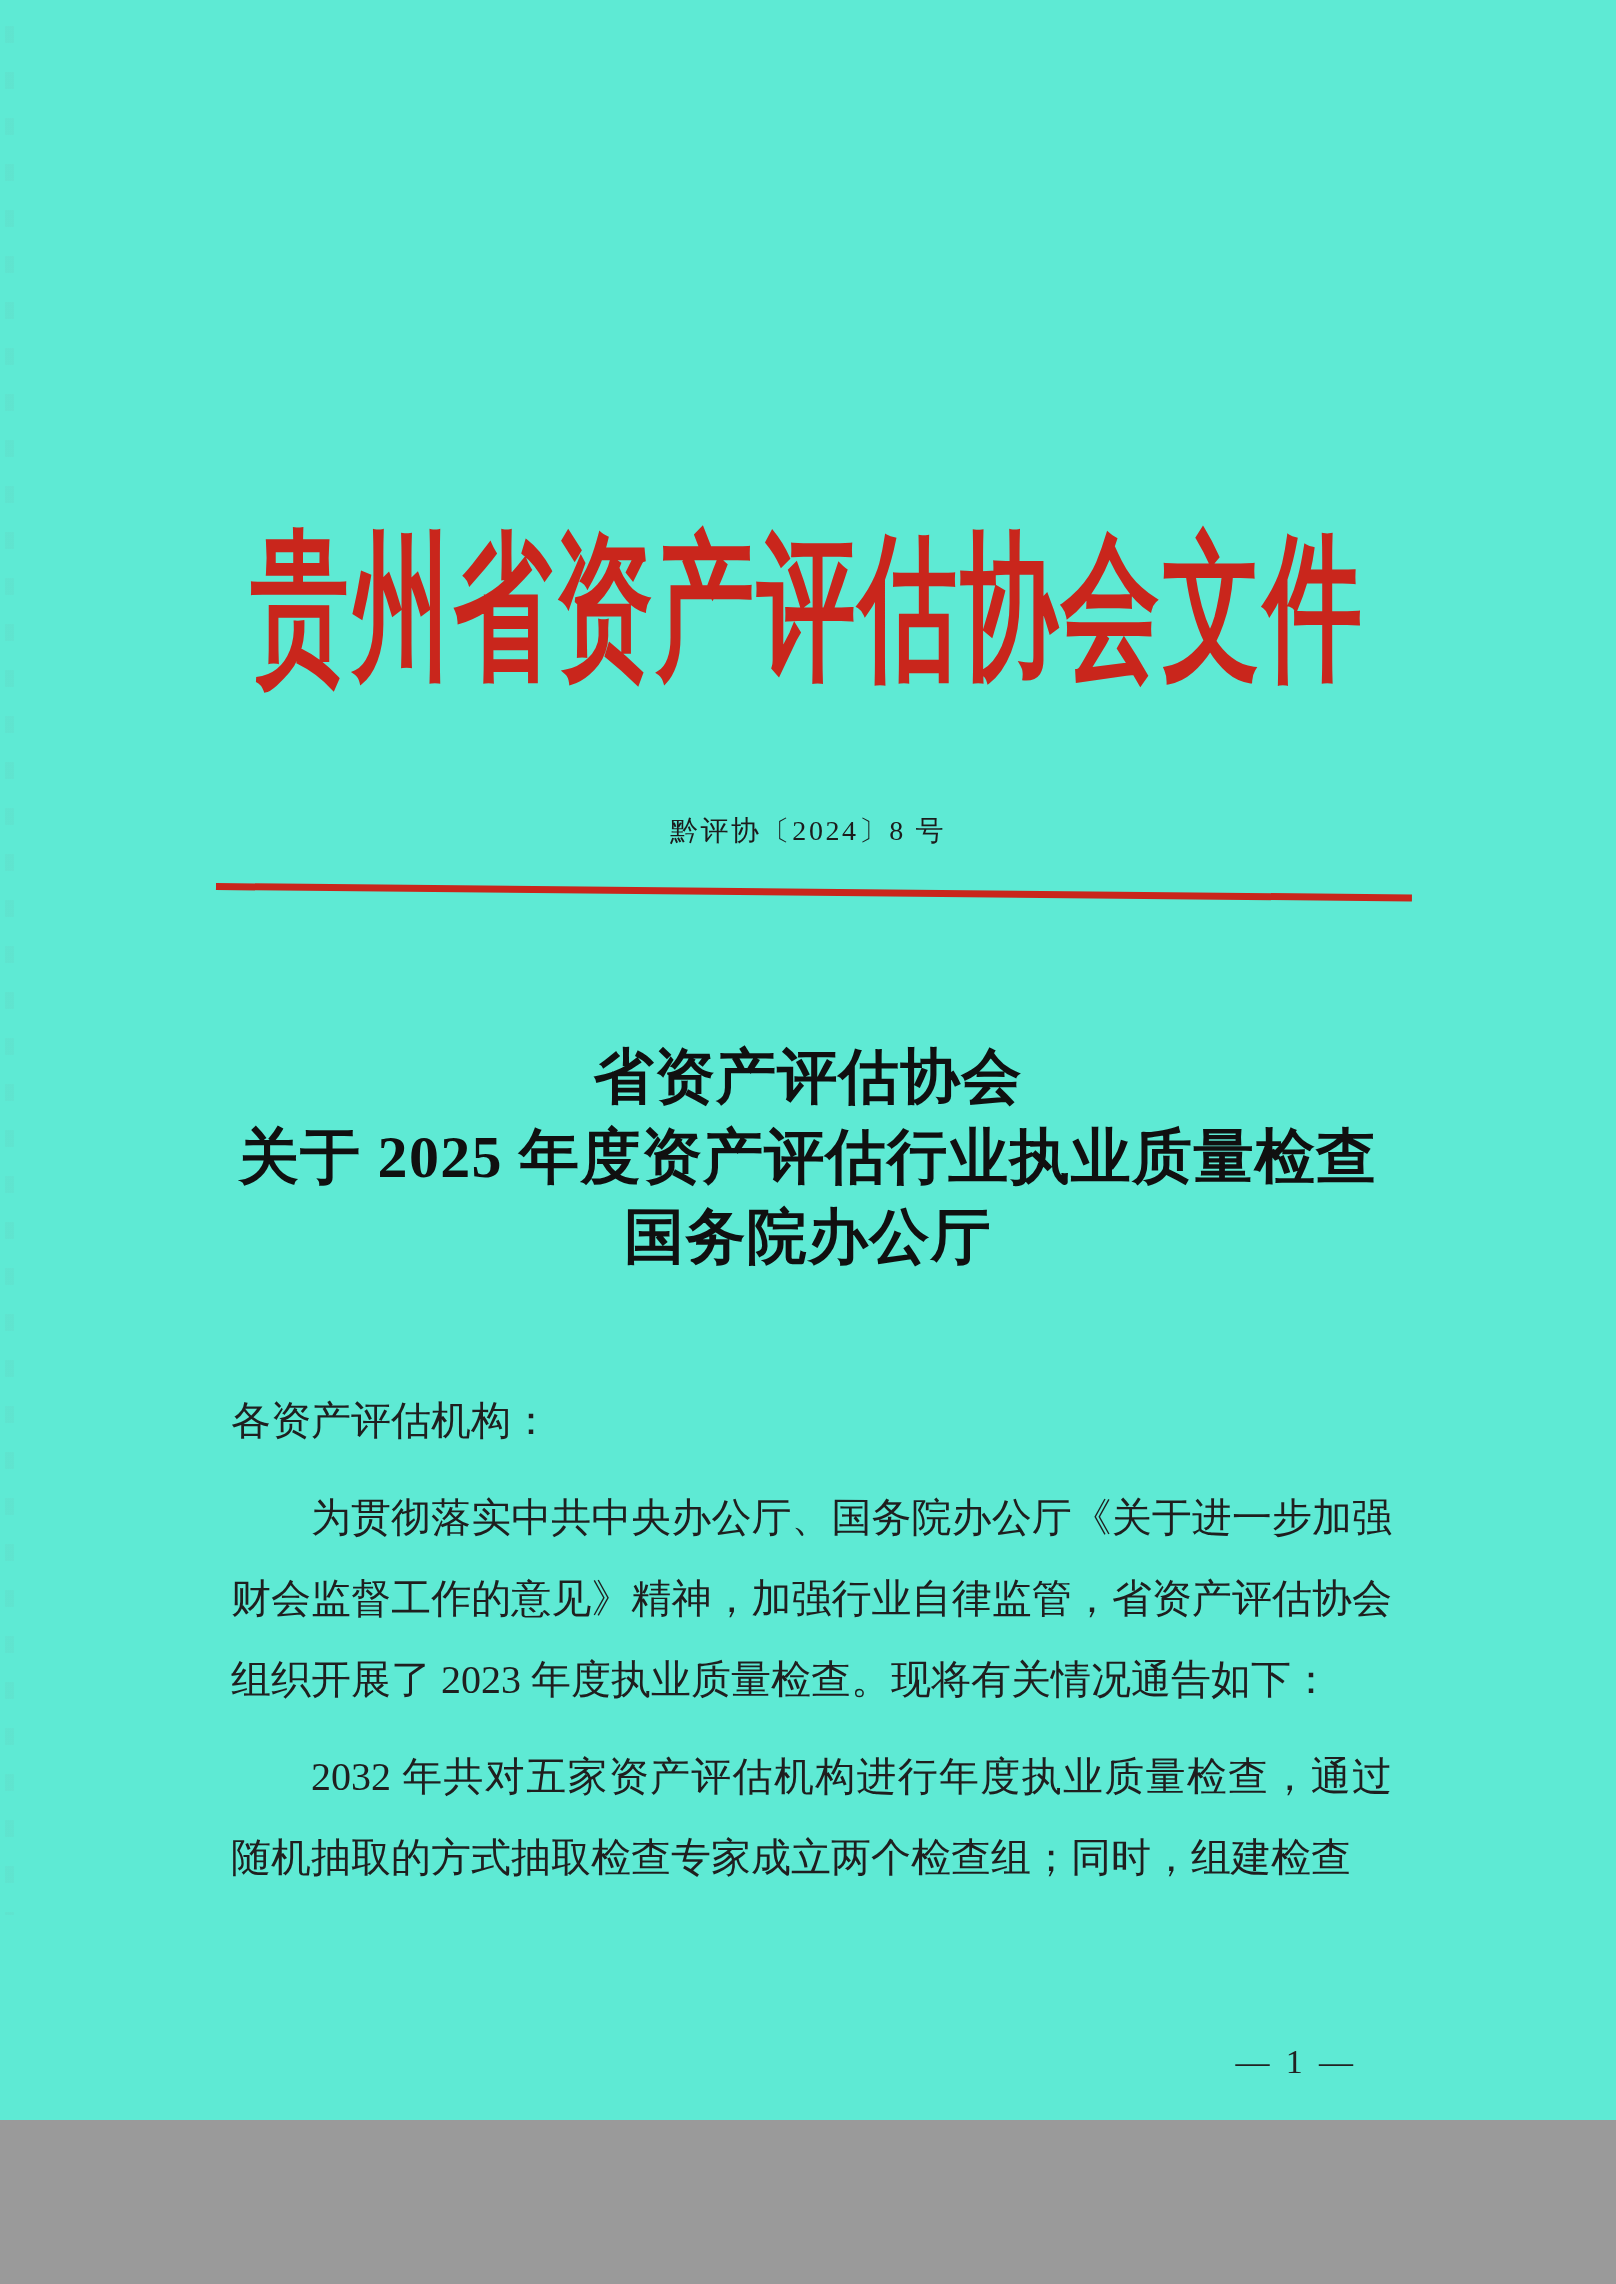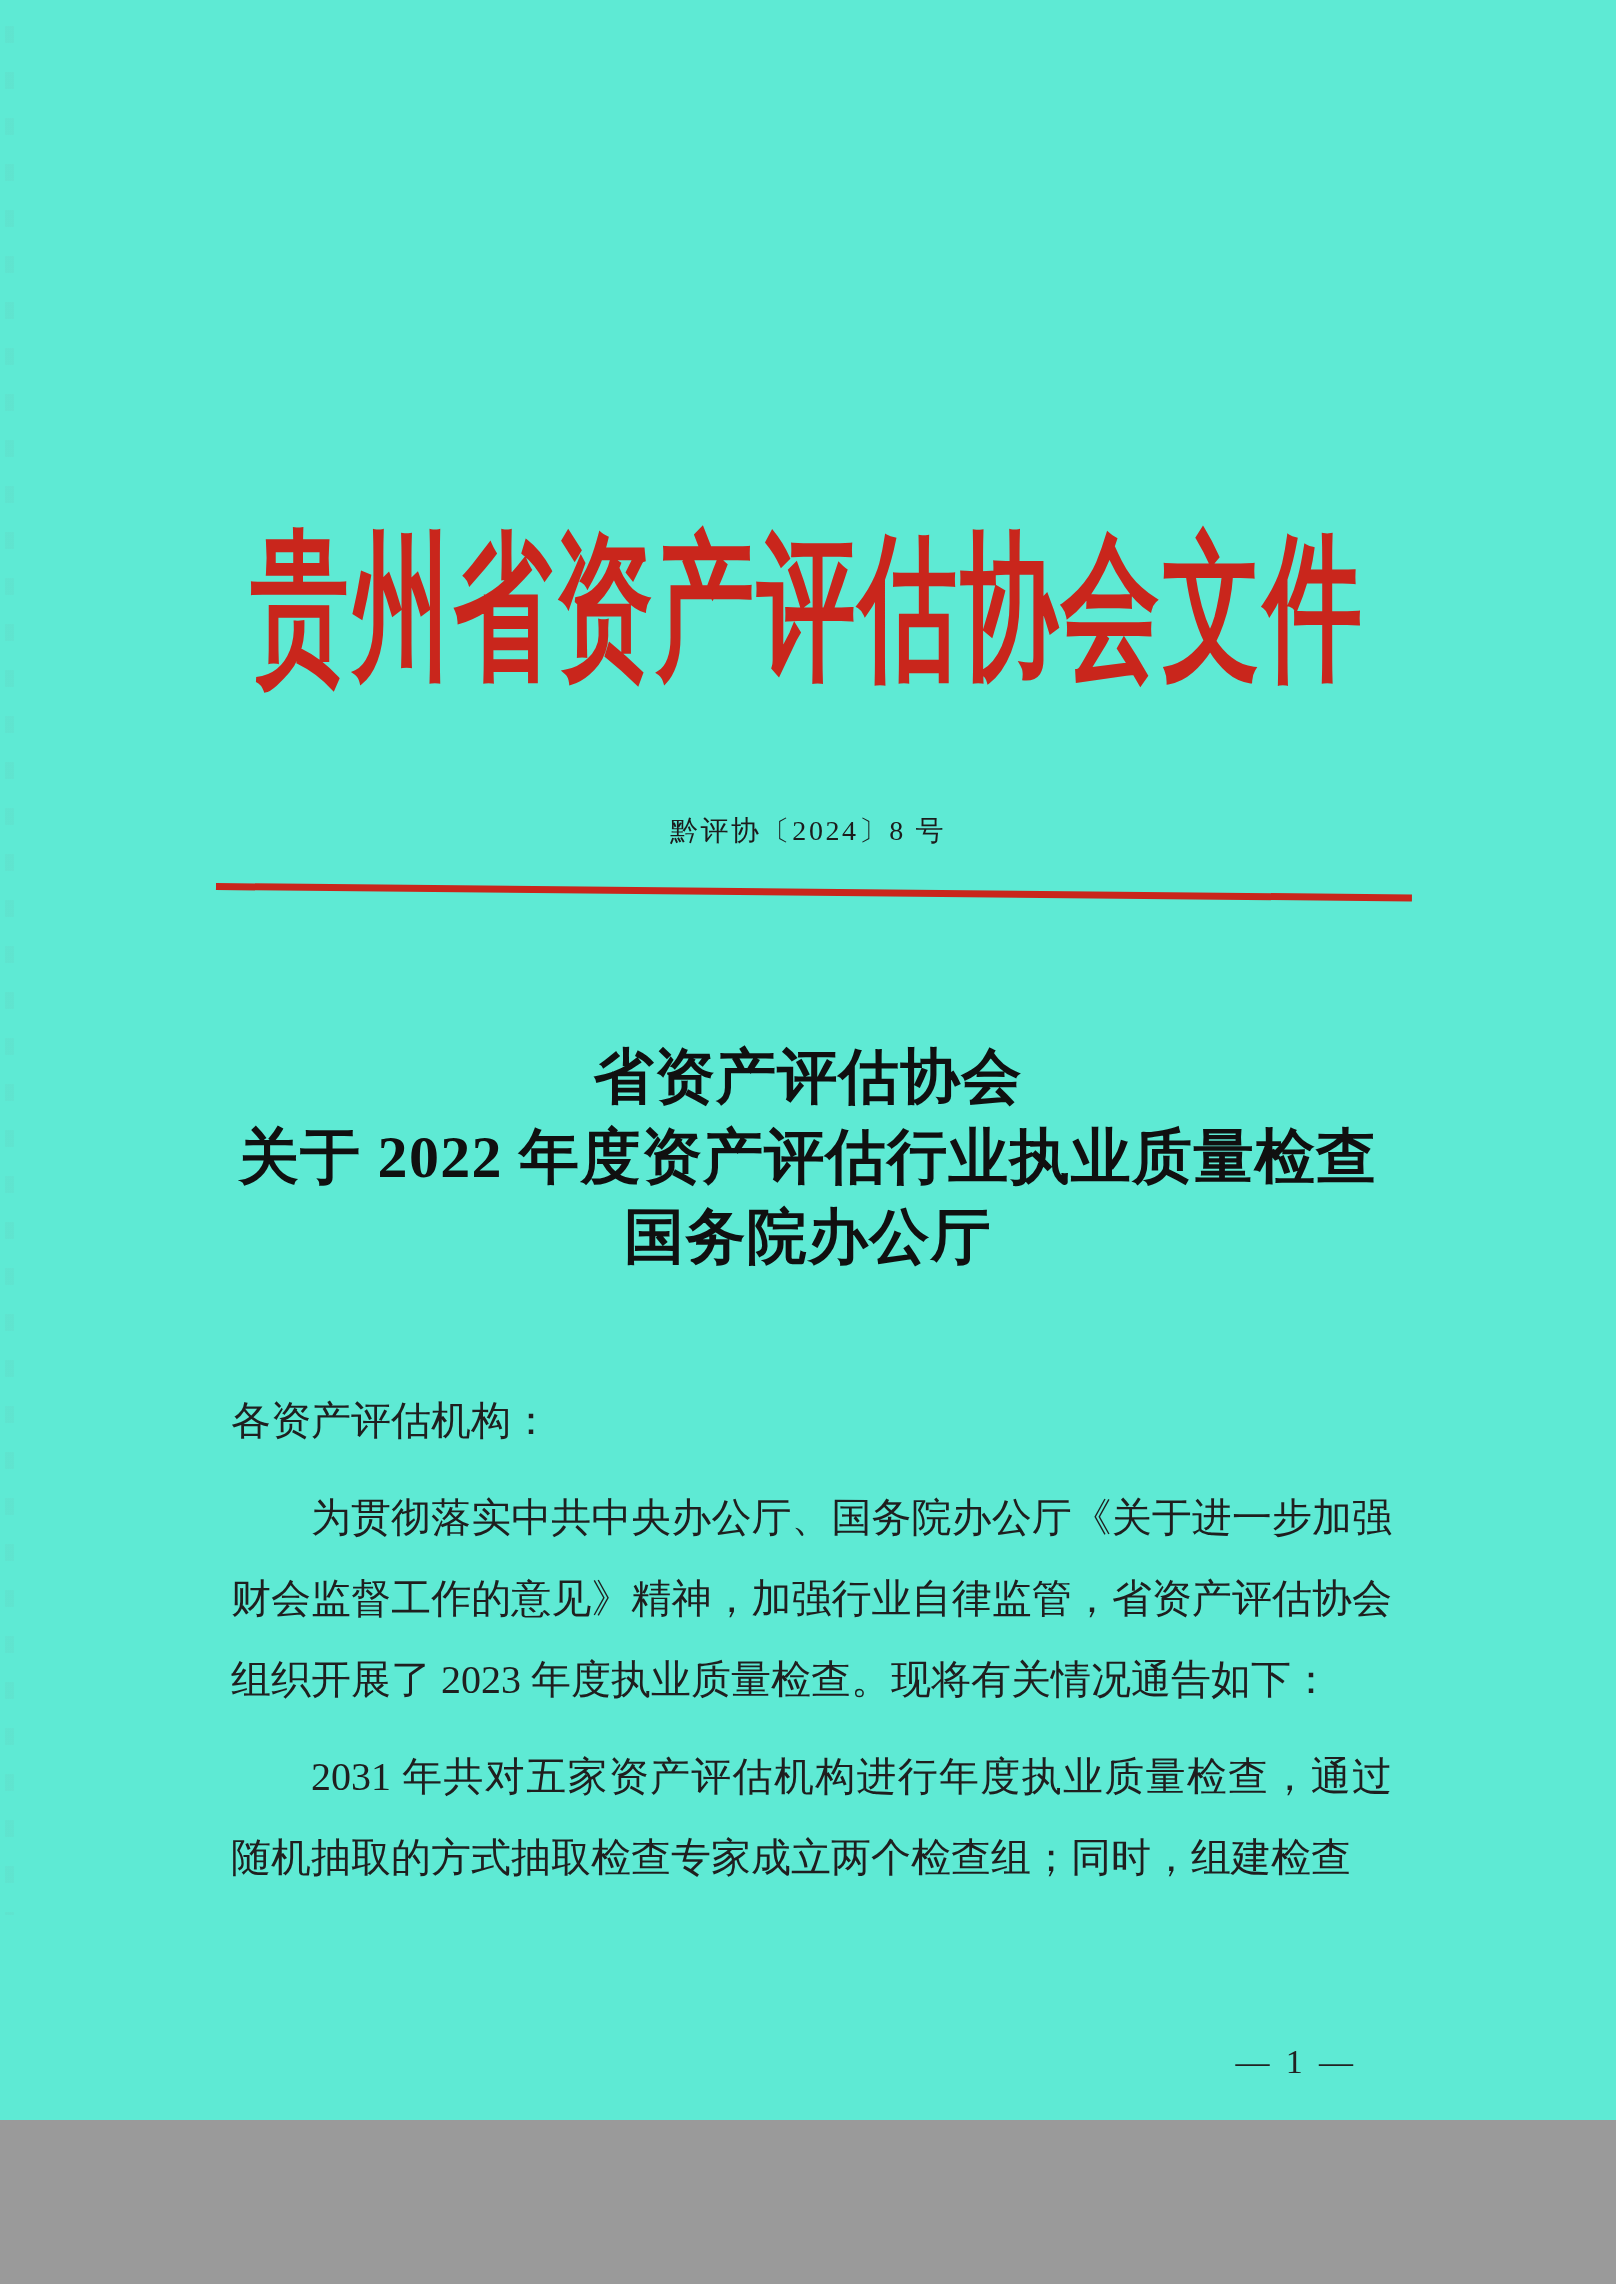--- a/index.html
+++ b/index.html
@@ -124,26 +124,26 @@
   <div class="scan-edge"></div>
 
   <div class="masthead">贵州省资产评估协会文件</div>
 
   <div class="doc-number">黔评协〔2024〕8 号</div>
 
   <div class="red-rule"></div>
 
   <div class="doc-title">
     <div>省资产评估协会</div>
-    <div>关于 2022 年度资产评估行业执业质量检查</div>
+    <div>关于 2025 年度资产评估行业执业质量检查</div>
     <div>国务院办公厅</div>
   </div>
 
   <div class="body-text">
     <p class="salutation">各资产评估机构：</p>
     <p class="para-indent">为贯彻落实中共中央办公厅、国务院办公厅《关于进一步加强财会监督工作的意见》精神，加强行业自律监管，省资产评估协会组织开展了 2023 年度执业质量检查。现将有关情况通告如下：</p>
-    <p class="para-indent">2031 年共对五家资产评估机构进行年度执业质量检查，通过随机抽取的方式抽取检查专家成立两个检查组；同时，组建检查</p>
+    <p class="para-indent">2032 年共对五家资产评估机构进行年度执业质量检查，通过随机抽取的方式抽取检查专家成立两个检查组；同时，组建检查</p>
   </div>
 
   <div class="page-number">— 1 —</div>
 
 </div>
 
 
 </body></html>

